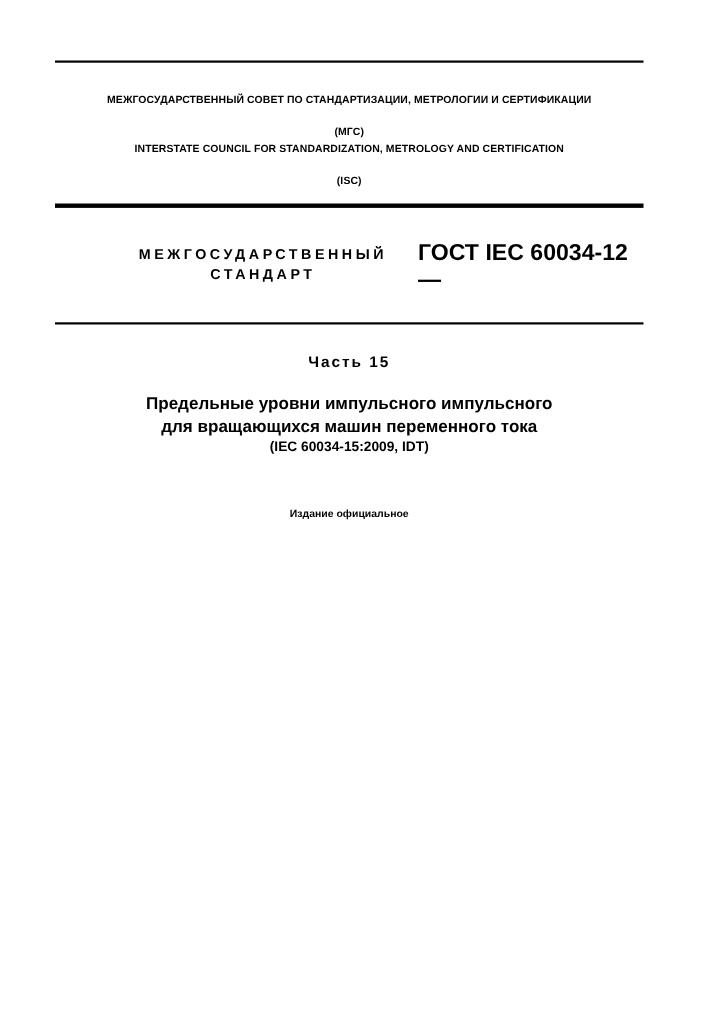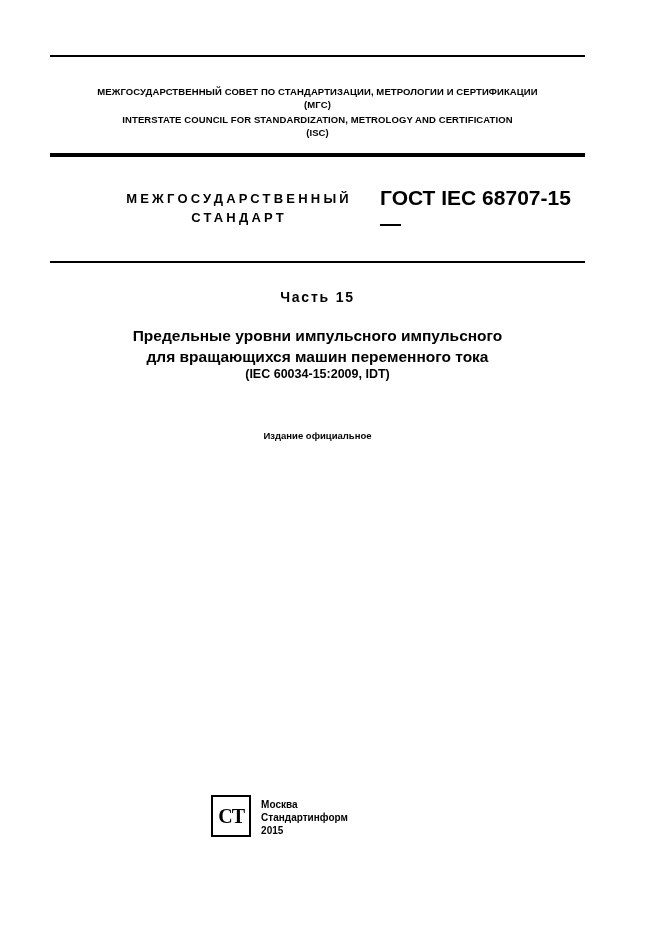--- a/index.html
+++ b/index.html
@@ -32,21 +32,21 @@
   
   .council {
     text-align: center;
     font-weight: bold;
     font-size: 9.5px;
     line-height: 13px;
     letter-spacing: 0.1px;
     padding: 28px 8px 10px 8px;
   }
   .council .ru-line { display: block; }
-  .council .abbr { display: block; }
+  .council .abbr { display: block; margin-top: 16px; }
   .council .en-line { display: block; margin-top: 2px; }
 
   .rule-thick {
     height: 4px;
     background: #000;
     margin: 4px 0 0 0;
   }
   .rule-thin {
     height: 2px;
     background: #000;
@@ -170,43 +170,33 @@
     </div>
 
     <div class="rule-thick"></div>
 
     <div class="std-row">
       <div class="std-left">
         <span class="l1">МЕЖГОСУДАРСТВЕННЫЙ</span>
         <span class="l2">СТАНДАРТ</span>
       </div>
       <div class="std-right">
-        <span class="gost-num">ГОСТ IEC 68707-15—</span>
+        <span class="gost-num">ГОСТ IEC 60034-12—</span>
       </div>
     </div>
 
     <div class="rule-thin"></div>
 
 
     <div class="doc-part">Часть 15</div>
 
     <div class="doc-sub">
       <span>Предельные уровни импульсного импульсного</span>
       <span>для вращающихся машин переменного тока</span>
     </div>
 
     <div class="doc-iec">(IEC 60034-15:2009, IDT)</div>
 
     <div class="doc-official">Издание официальное</div>
 
   </div>
 
-  <div class="publisher">
-    <div class="pub-logo">
-      <div class="glyph">СТ</div>
-    </div>
-    <div class="pub-text">
-      <span>Москва</span>
-      <span>Стандартинформ</span>
-      <span>2015</span>
-    </div>
-  </div>
 </div>
 
 </body></html>

